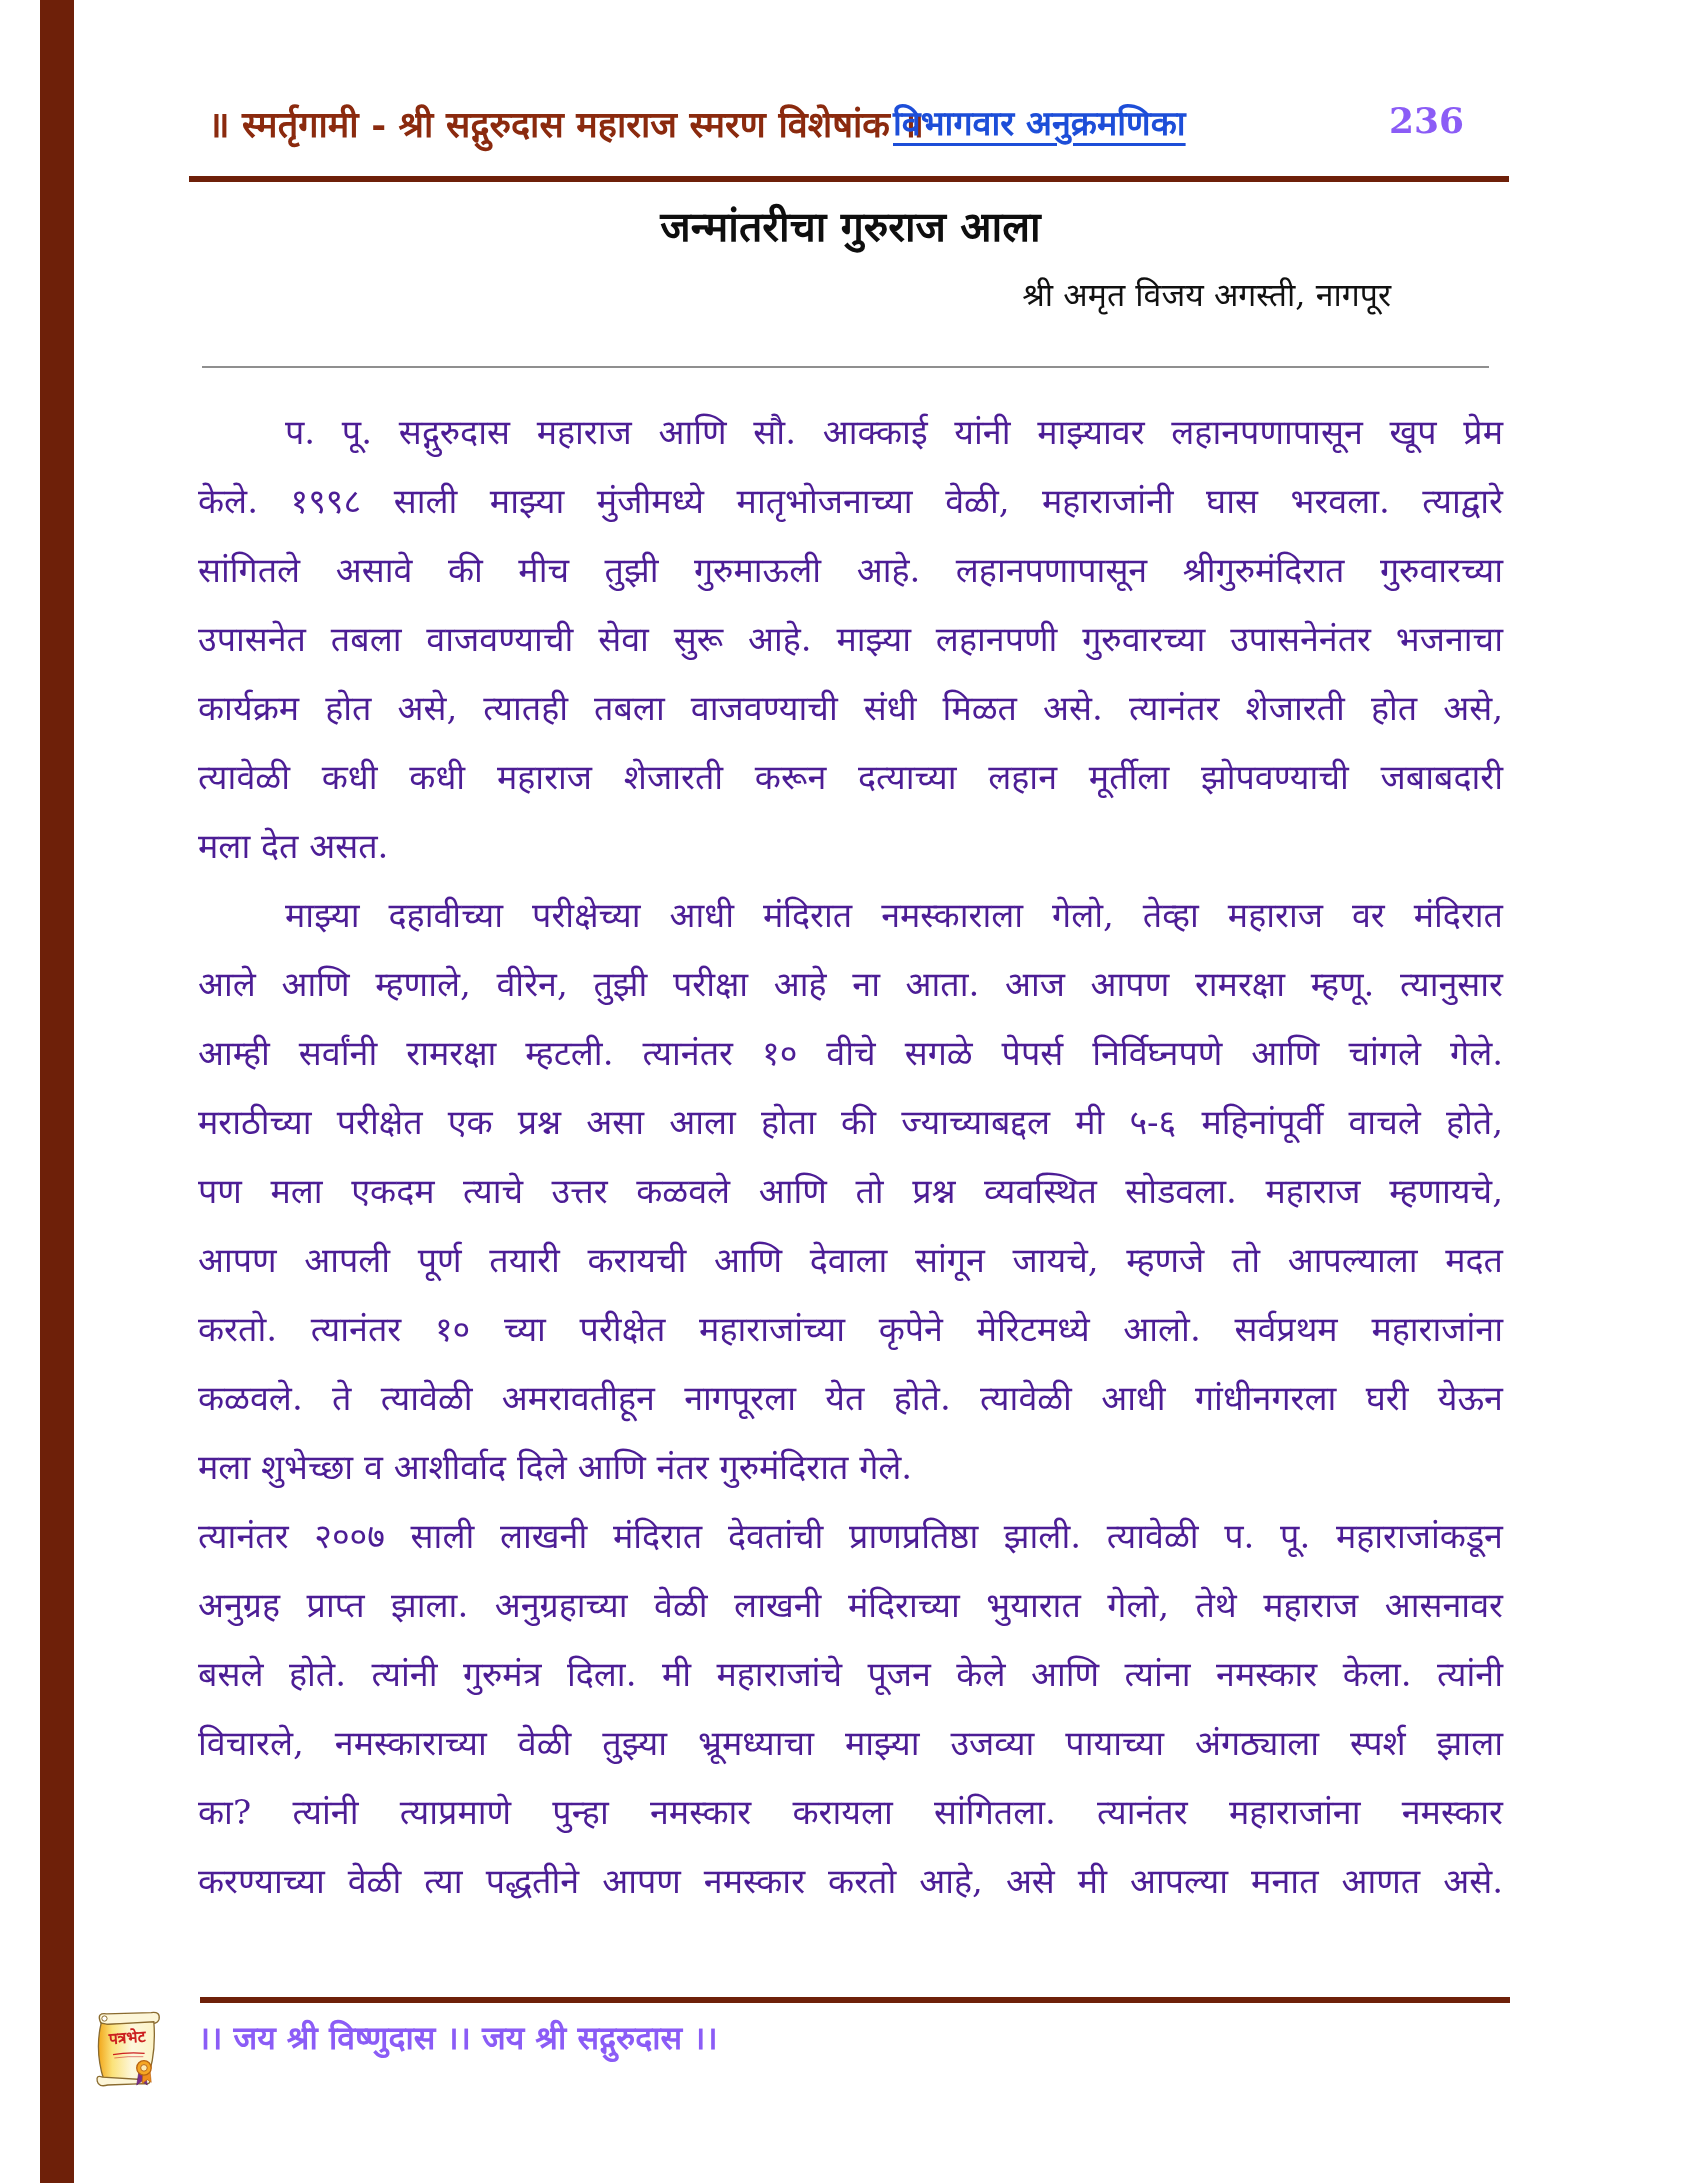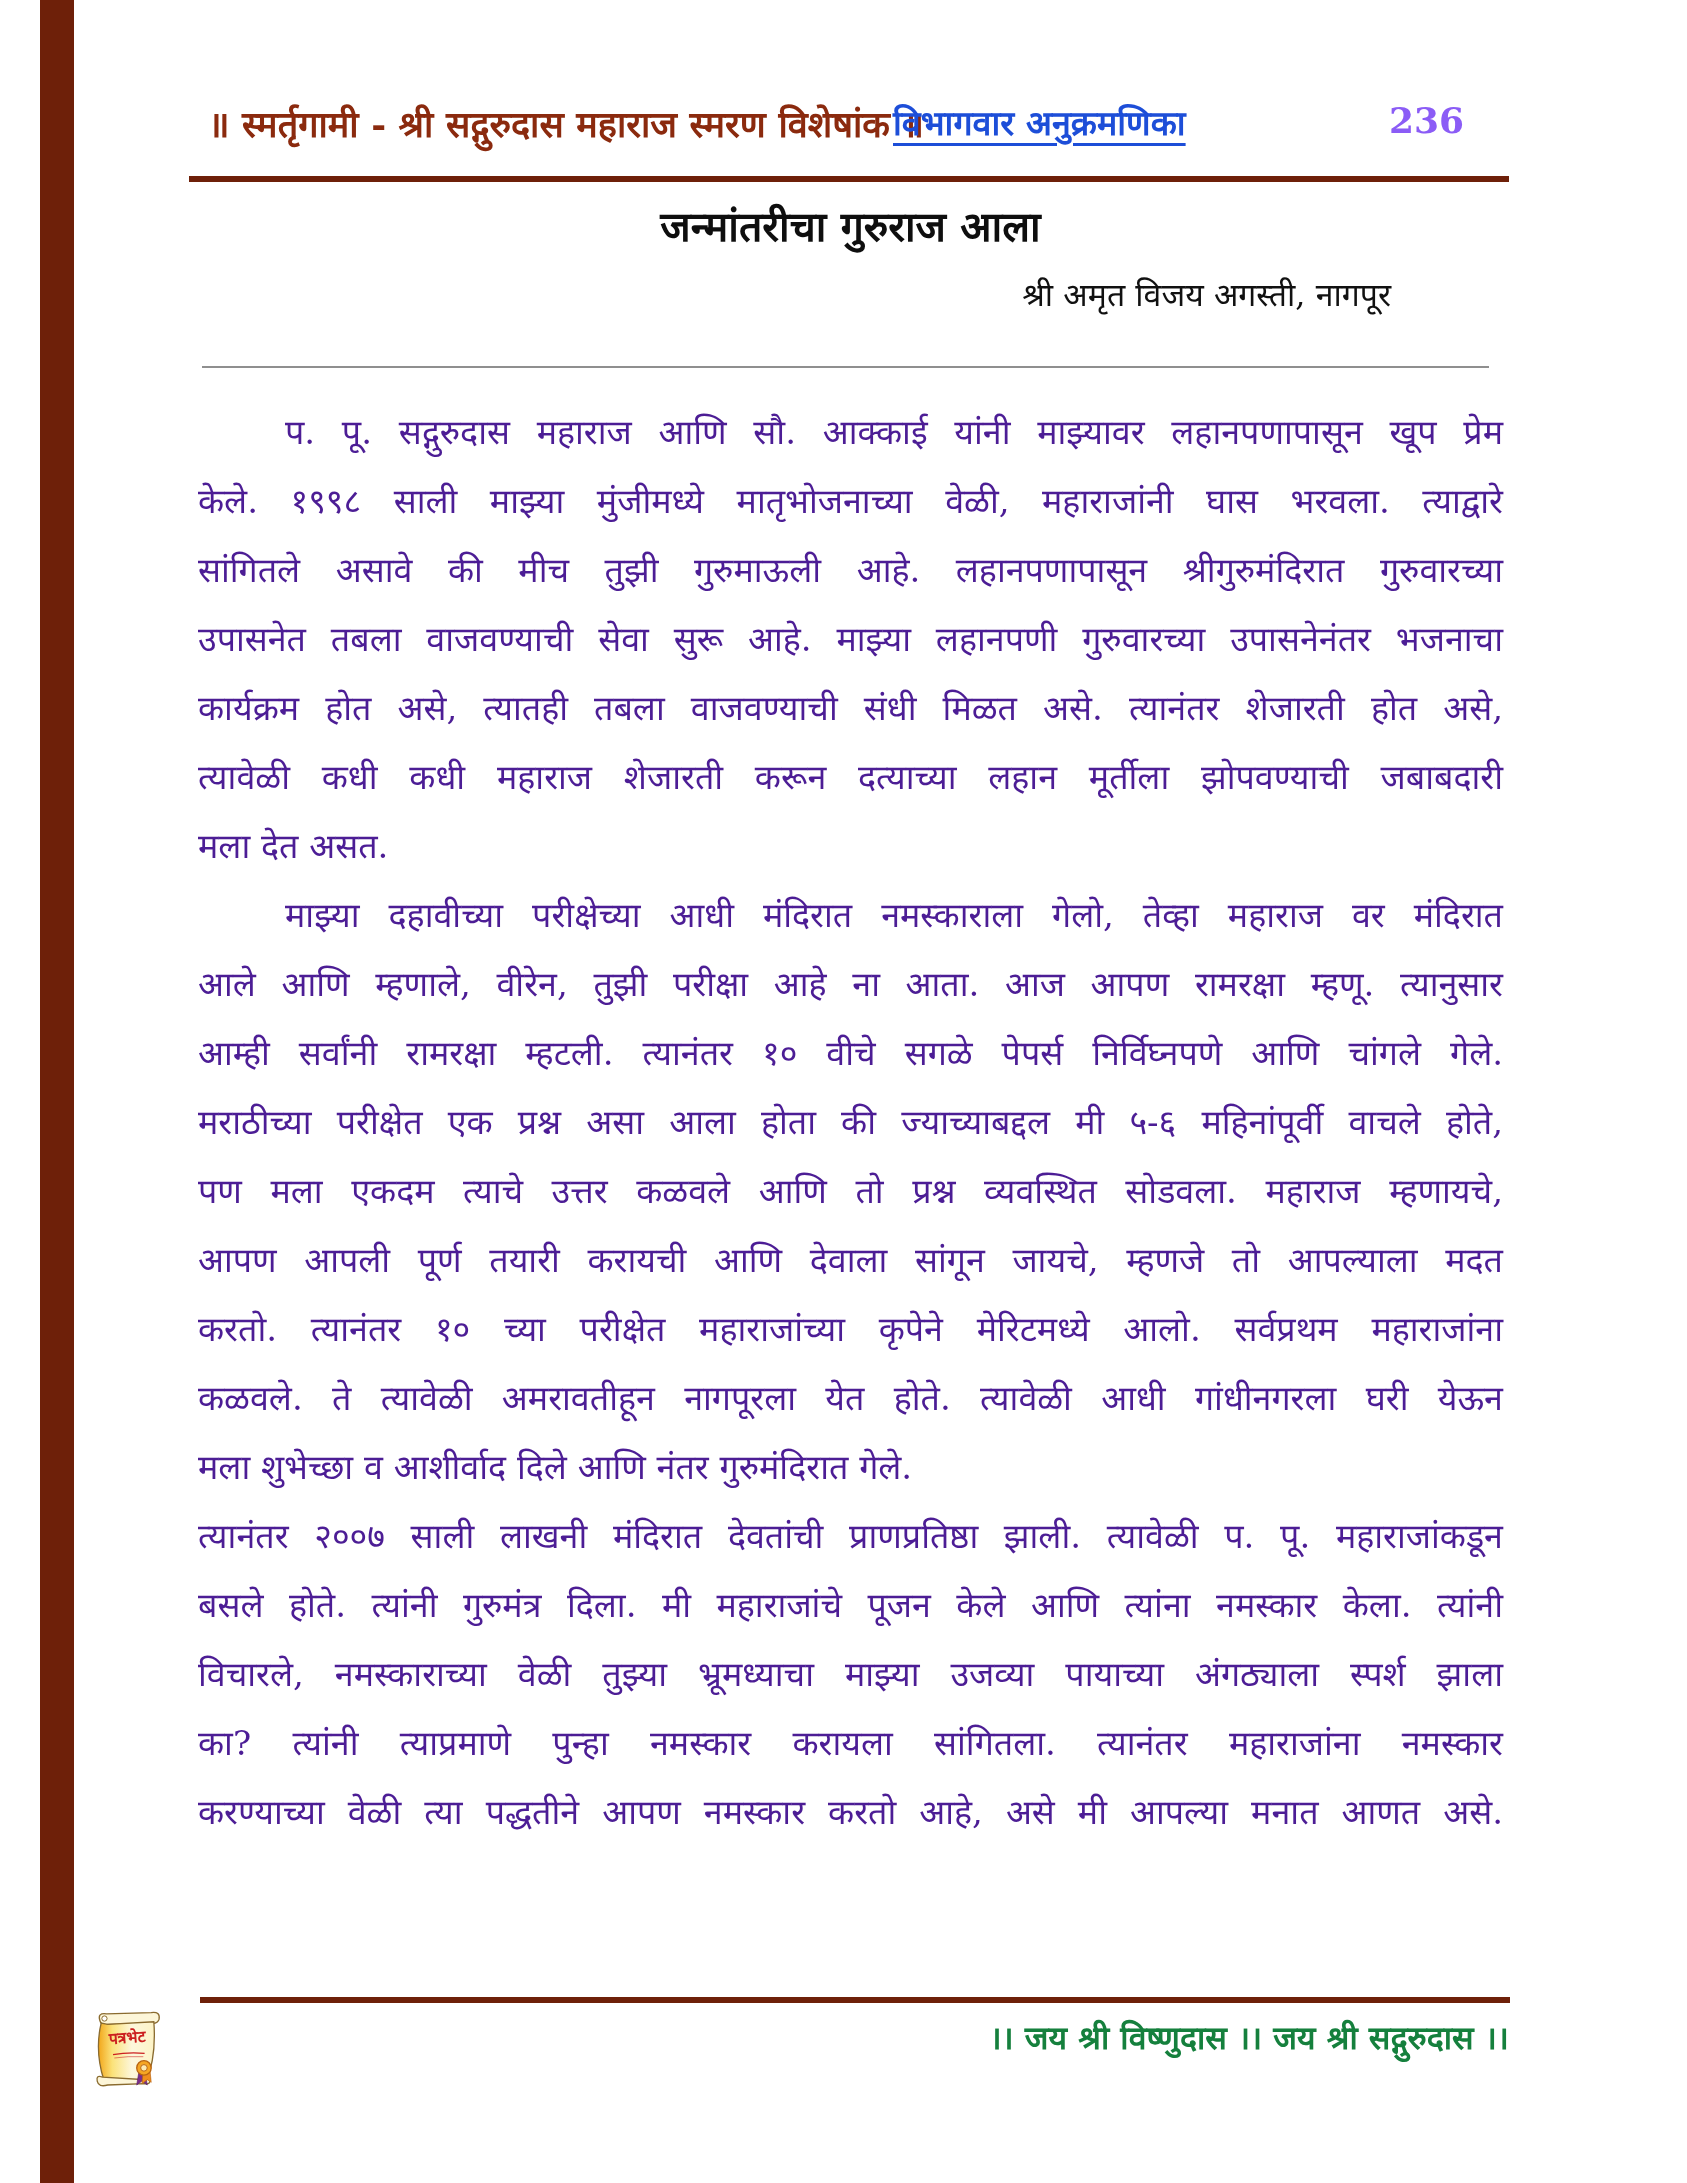--- a/index.html
+++ b/index.html
@@ -38,21 +38,21 @@
   .body-text{
     position:absolute;left:198px;top:398px;width:1305px;
     font-size:34px;line-height:69px;color:#4c1d95;
   }
   .line{text-align:justify;text-align-last:justify;white-space:normal;}
   .line.indent{text-indent:87px;}
   .line.para-end{text-align-last:left;}
   .footer-rule{position:absolute;left:200px;top:1997px;width:1310px;height:6px;background:#6e2009;}
   .footer-slogan{
     position:absolute;left:198px;top:2015px;width:1311px;
-    text-align:right;font-size:32px;font-weight:700;color:#15803d;
+    text-align:left;font-size:32px;font-weight:700;color:#8b5cf6;
   }
   .logo{position:absolute;left:88px;top:2011px;width:79px;height:96px;}
 </style>
 </head>
 <body>
 
 <div class="stripe"></div>
 
 <div class="header-title">॥ स्मर्तृगामी - श्री सद्गुरुदास महाराज स्मरण विशेषांक ॥</div>
 <a class="toc-link">विभागवार अनुक्रमणिका</a>
@@ -74,20 +74,21 @@
     <div class="line indent">माझ्या दहावीच्या परीक्षेच्या आधी मंदिरात नमस्काराला गेलो, तेव्हा महाराज वर मंदिरात</div>
     <div class="line">आले आणि म्हणाले, वीरेन, तुझी परीक्षा आहे ना आता. आज आपण रामरक्षा म्हणू. त्यानुसार</div>
     <div class="line">आम्ही सर्वांनी रामरक्षा म्हटली. त्यानंतर १० वीचे सगळे पेपर्स निर्विघ्नपणे आणि चांगले गेले.</div>
     <div class="line">मराठीच्या परीक्षेत एक प्रश्न असा आला होता की ज्याच्याबद्दल मी ५-६ महिनांपूर्वी वाचले होते,</div>
     <div class="line">पण मला एकदम त्याचे उत्तर कळवले आणि तो प्रश्न व्यवस्थित सोडवला. महाराज म्हणायचे,</div>
     <div class="line">आपण आपली पूर्ण तयारी करायची आणि देवाला सांगून जायचे, म्हणजे तो आपल्याला मदत</div>
     <div class="line">करतो. त्यानंतर १० च्या परीक्षेत महाराजांच्या कृपेने मेरिटमध्ये आलो. सर्वप्रथम महाराजांना</div>
     <div class="line">कळवले. ते त्यावेळी अमरावतीहून नागपूरला येत होते. त्यावेळी आधी गांधीनगरला घरी येऊन</div>
     <div class="line para-end">मला शुभेच्छा व आशीर्वाद दिले आणि नंतर गुरुमंदिरात गेले.</div>
     <div class="line">त्यानंतर २००७ साली लाखनी मंदिरात देवतांची प्राणप्रतिष्ठा झाली. त्यावेळी प. पू. महाराजांकडून</div>
+    <div class="line">अनुग्रह प्राप्त झाला. अनुग्रहाच्या वेळी लाखनी मंदिराच्या भुयारात गेलो, तेथे महाराज आसनावर</div>
     <div class="line">बसले होते. त्यांनी गुरुमंत्र दिला. मी महाराजांचे पूजन केले आणि त्यांना नमस्कार केला. त्यांनी</div>
     <div class="line">विचारले, नमस्काराच्या वेळी तुझ्या भ्रूमध्याचा माझ्या उजव्या पायाच्या अंगठ्याला स्पर्श झाला</div>
     <div class="line">का? त्यांनी त्याप्रमाणे पुन्हा नमस्कार करायला सांगितला. त्यानंतर महाराजांना नमस्कार</div>
     <div class="line">करण्याच्या वेळी त्या पद्धतीने आपण नमस्कार करतो आहे, असे मी आपल्या मनात आणत असे.</div>
   </div>
 
 <div class="footer-rule"></div>
 <div class="footer-slogan">।। जय श्री विष्णुदास ।। जय श्री सद्गुरुदास ।।</div>
 
 <div class="logo">

